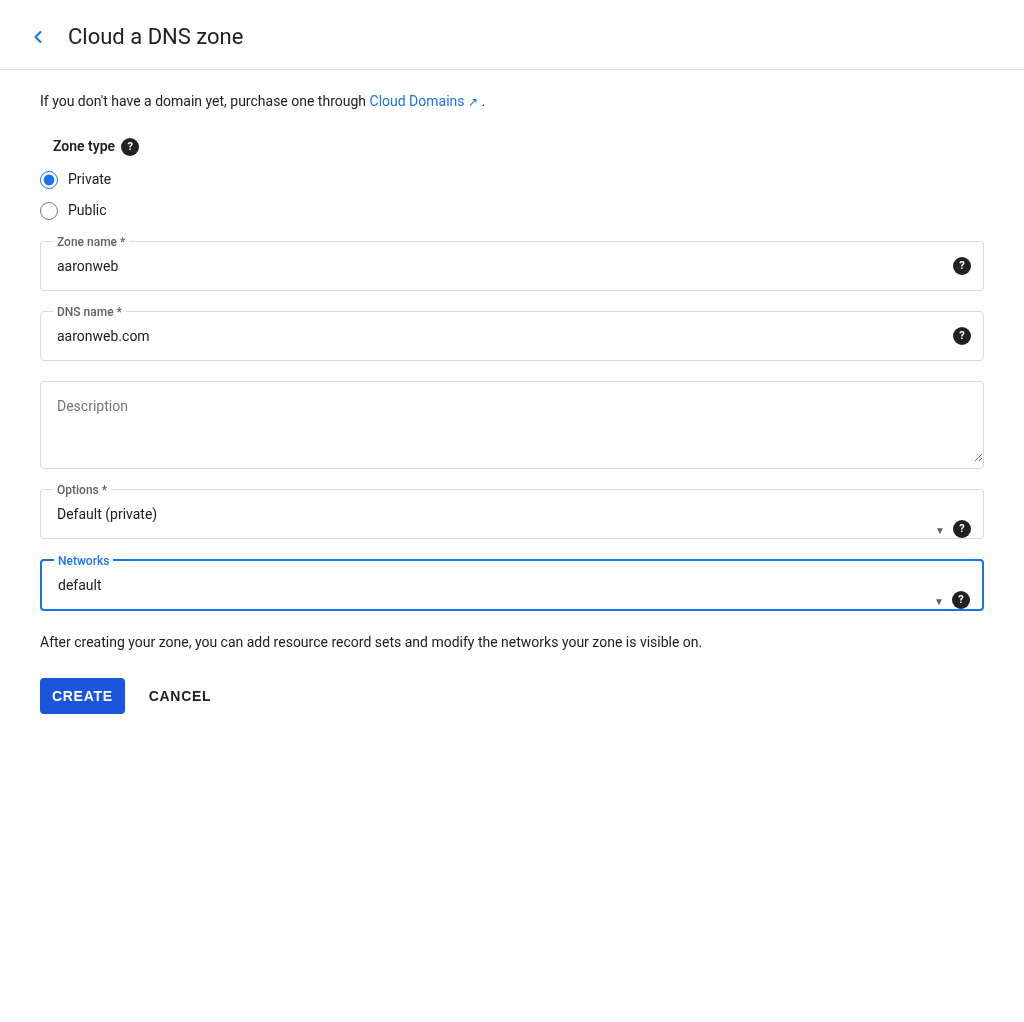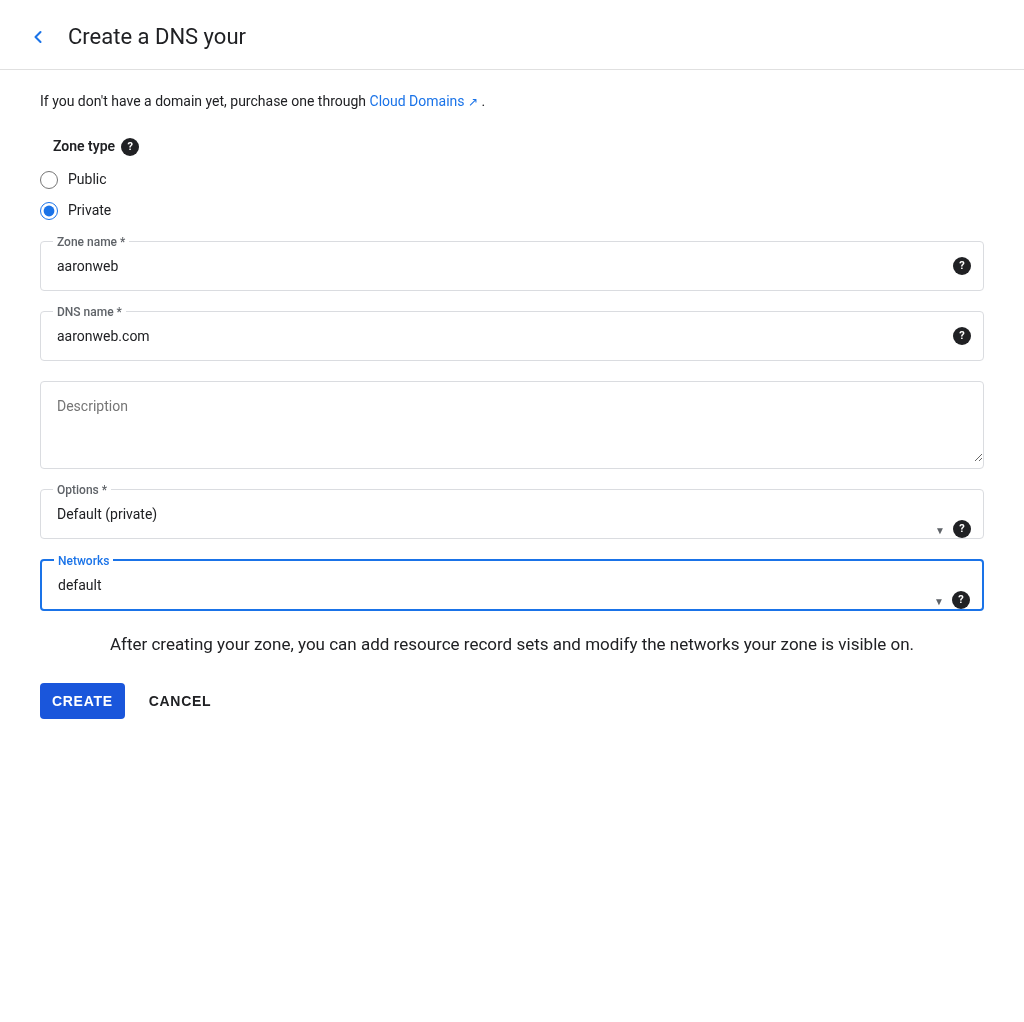--- a/index.html
+++ b/index.html
@@ -193,26 +193,25 @@
       color: #1a73e8;
       font-weight: 500;
     }
     .helper-text {
       font-size: 12px;
       color: #5f6368;
       margin-top: 4px;
       padding-left: 2px;
     }
     .info-text {
-      font-size: 17px;
+      font-size: 14px;
       color: #202124;
       line-height: 1.6;
       margin-top: 20px;
       margin-bottom: 24px;
-      text-align: center;
     }
     .action-buttons {
       display: flex;
       align-items: center;
       gap: 16px;
       margin-top: 8px;
     }
     .create-btn {
       background: #1a56db;
       color: #fff;
@@ -247,21 +246,21 @@
 <body>
 
 <div class="page-container">
 
   <div class="header">
     <button class="back-btn">
       <svg width="20" height="20" viewBox="0 0 24 24" fill="none" stroke="#1a73e8" stroke-width="2.5" stroke-linecap="round" stroke-linejoin="round">
         <polyline points="15 18 9 12 15 6"></polyline>
       </svg>
     </button>
-    <h1 class="page-title">Create a DNS your</h1>
+    <h1 class="page-title">Cloud a DNS zone</h1>
   </div>
 
   <div class="content">
 
 
     <p class="description-text">
       <span>If you don't have a domain yet, purchase one through</span>
       <a href="#">
         <span>Cloud Domains</span>
         <span class="external-link-icon">↗</span>
@@ -269,26 +268,26 @@
       <span>.</span>
     </p>
 
     <div class="section-label">
       <span>Zone type</span>
       <span class="help-icon">?</span>
     </div>
 
     <div class="radio-group">
       <label class="radio-option">
+        <input type="radio" class="radio-input" name="zone_type" value="private" checked="" style="">
+        <span>Private</span>
+      </label>
+      <label class="radio-option">
         <input type="radio" class="radio-input" name="zone_type" value="public" style="">
         <span>Public</span>
-      </label>
-      <label class="radio-option">
-        <input type="radio" class="radio-input" name="zone_type" value="private" checked="" style="">
-        <span>Private</span>
       </label>
     </div>
 
     <div class="form-field">
       <div class="field-container">
         <span class="field-label required">Zone name</span>
         <input type="text" class="field-input" style="padding-right: 44px;" value="aaronweb">
         <div class="field-icon">
           <span class="help-icon">?</span>
         </div>

